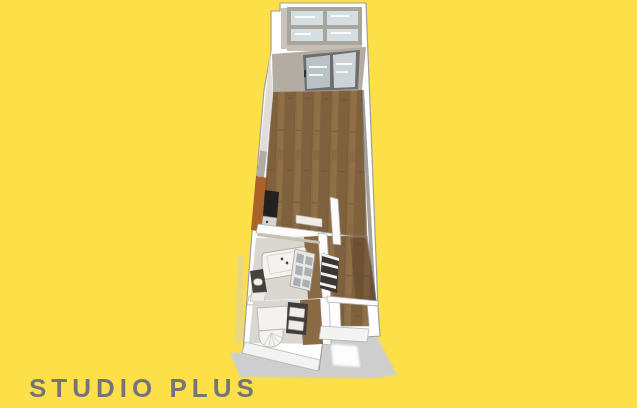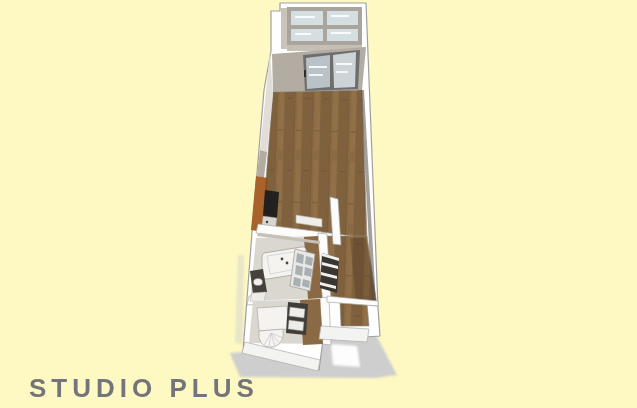--- a/index.html
+++ b/index.html
@@ -1,17 +1,17 @@
 <!DOCTYPE html>
 <html style="--text: #74757a; --wall-white: #ffffff; --wall-outline: #9f9f9f; --wall-interior: #b3aca2; --wall-interior-light: #e2ded7; --wall-face-light: #f3f3f2; --floor-wood: #8a6a44; --floor-wood-dark: #755836; --floor-wood-light: #9b774d; --kitchen-counter: #a8622a; --kitchen-counter-edge: #8a4e20; --appliance-dark: #23211f; --glass: #d5dee1; --glass-pane-dark: #b9c2c6; --glass-pane-light: #cdd4d7; --glass-frame: #aaa59c; --door-frame: #6e6e6e; --fixture-white: #f4f3f0; --fixture-outline: #b2afa9; --tile-floor: #dad7d1; --vanity-dark: #46413a; --shelf-dark: #3a3733; --shelf-face: #eeede9; --rack-panel: #a9b0b3; --shadow: #cecece;"><head>
 <meta charset="utf-8">
 <style>
   html,body{margin:0;padding:0;background:#ffffff;}
   .canvas{
-    position:relative;width:637px;height:408px;background:#fef9c3;overflow:hidden;
+    position:relative;width:637px;height:408px;background:#fde047;overflow:hidden;
     font-family:"Liberation Sans",sans-serif;
   }
   .plan-svg{position:absolute;left:0;top:0;}
   .plan-title{
     position:absolute;left:29px;top:373px;
     font-size:26px;font-weight:bold;letter-spacing:5px;
     color:var(--text,#74757a);white-space:nowrap;
   }
 </style>
 </head>

